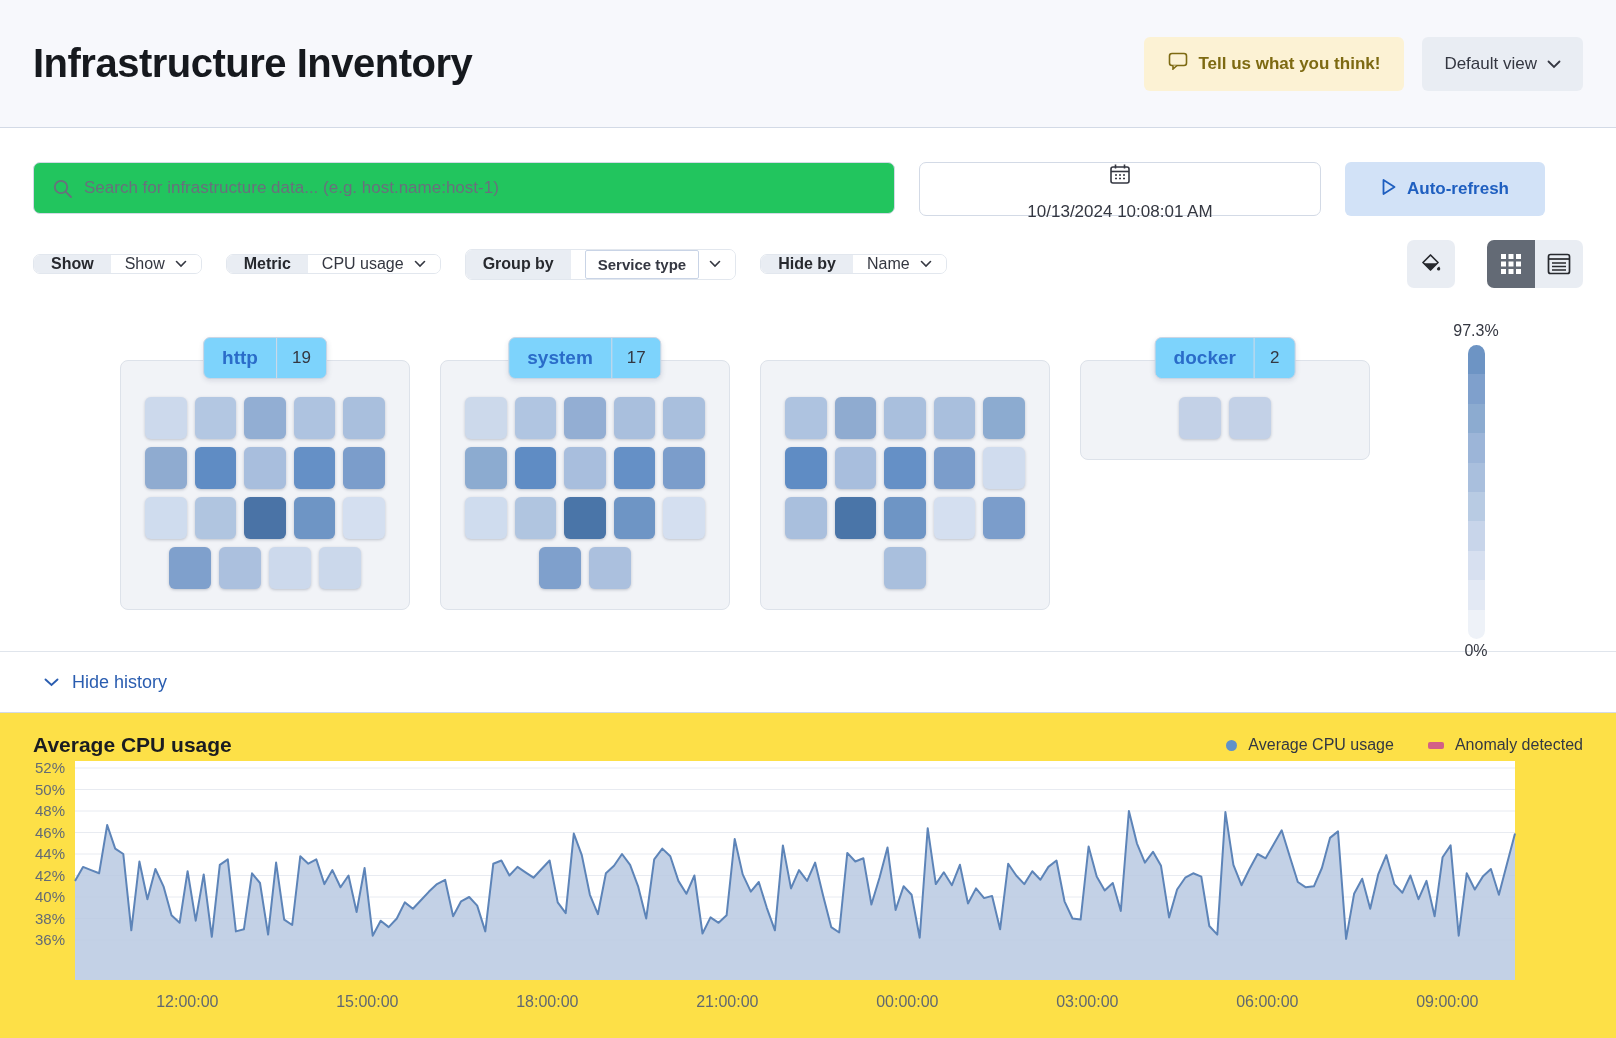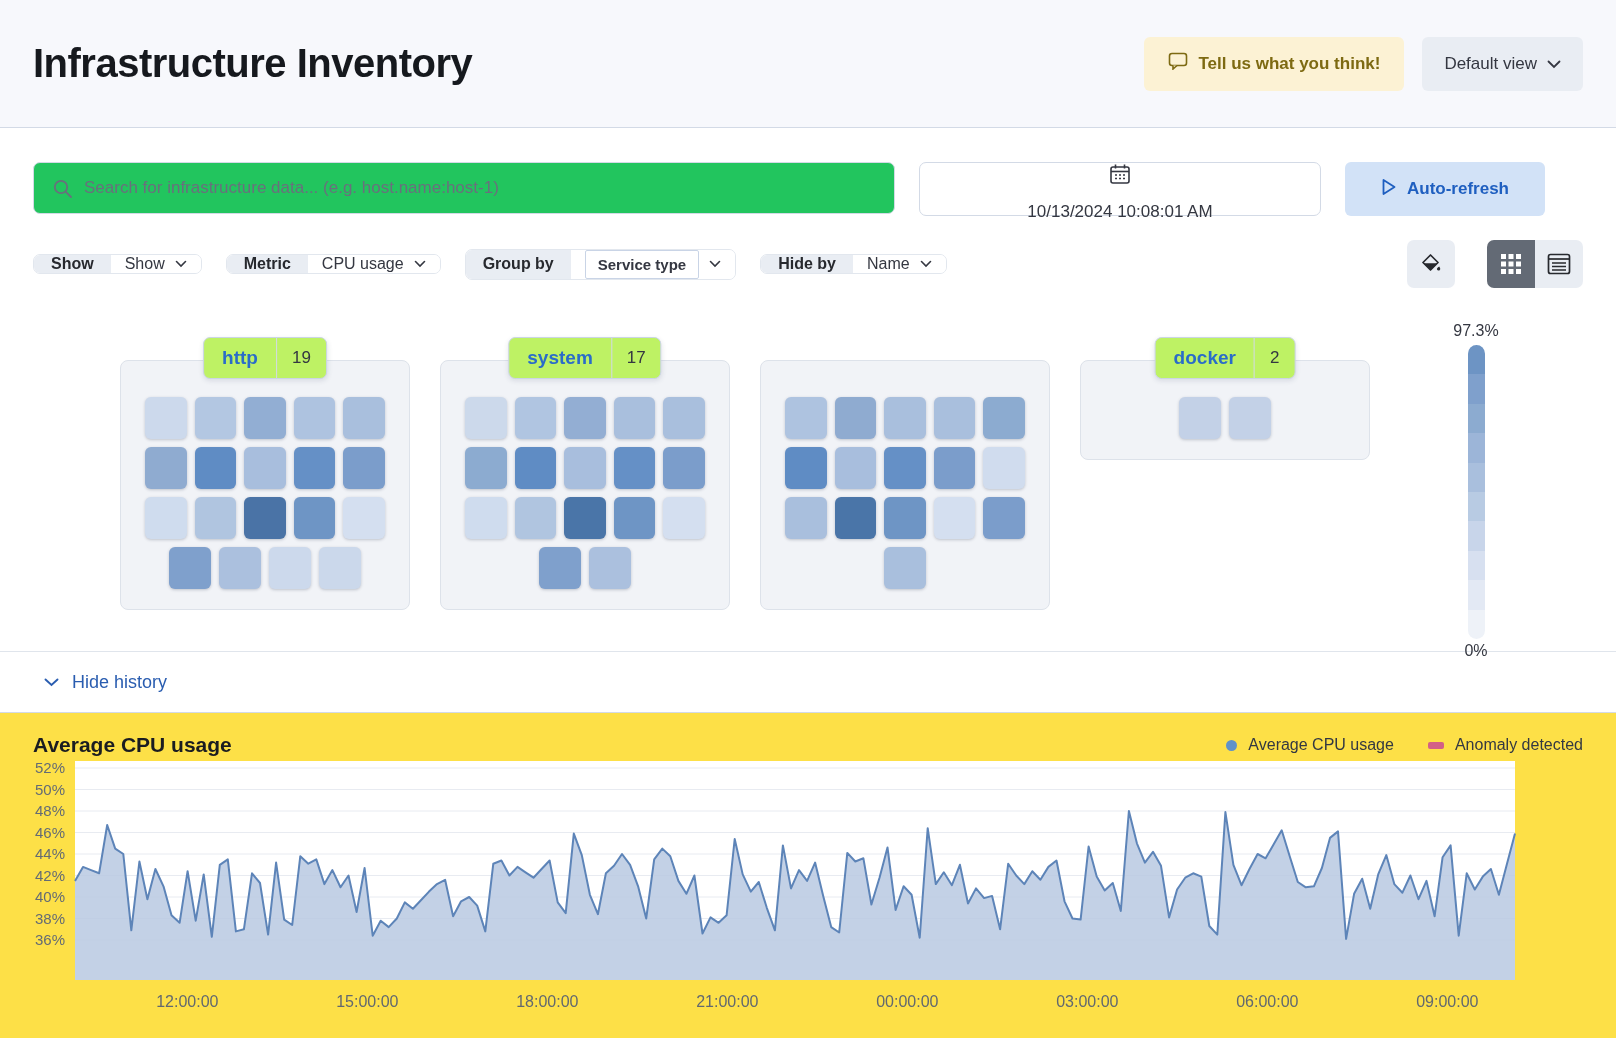--- a/index.html
+++ b/index.html
@@ -49,21 +49,21 @@
   .toggle-btn.selected { background:#636a75; }
   .toggle-btn:first-child { border-radius:7px 0 0 7px; }
   .toggle-btn:last-child { border-radius:0 7px 7px 0; }
 
   
   .waffle-wrap { position:relative; margin-top:48px; }
   .groups-row { display:flex; gap:30px; align-items:flex-start; margin-left:87px; padding-top:24px; }
   .waffle-group { position:relative; width:290px; background:#f1f3f7; border:1px solid #dde2ea;
     border-radius:8px; padding:36px 24px 20px; }
   .group-badge { position:absolute; top:-24px; left:50%; transform:translateX(-50%);
-    display:flex; align-items:stretch; background:#bef264; border:1px solid #cbd5e4; border-radius:7px;
+    display:flex; align-items:stretch; background:#7dd3fc; border:1px solid #cbd5e4; border-radius:7px;
     box-shadow:0 2px 5px rgba(50,60,90,.12); white-space:nowrap; cursor:pointer; z-index:2; }
   .group-badge .g-name { color:#2a6cc9; font-weight:700; font-size:19px; padding:9px 18px; }
   .group-badge .g-count { border-left:1px solid #d3dae6; color:#343741; font-size:17px;
     padding:9px 15px; display:flex; align-items:center; }
   .waffle-grid { display:flex; flex-direction:column; gap:8px; }
   .cells-row { display:flex; gap:8px; justify-content:center; }
   .waffle-cell { width:42px; height:42px; border-radius:6px; cursor:pointer;
     box-shadow:0 1px 3px rgba(40,50,80,.25); }
 
   

